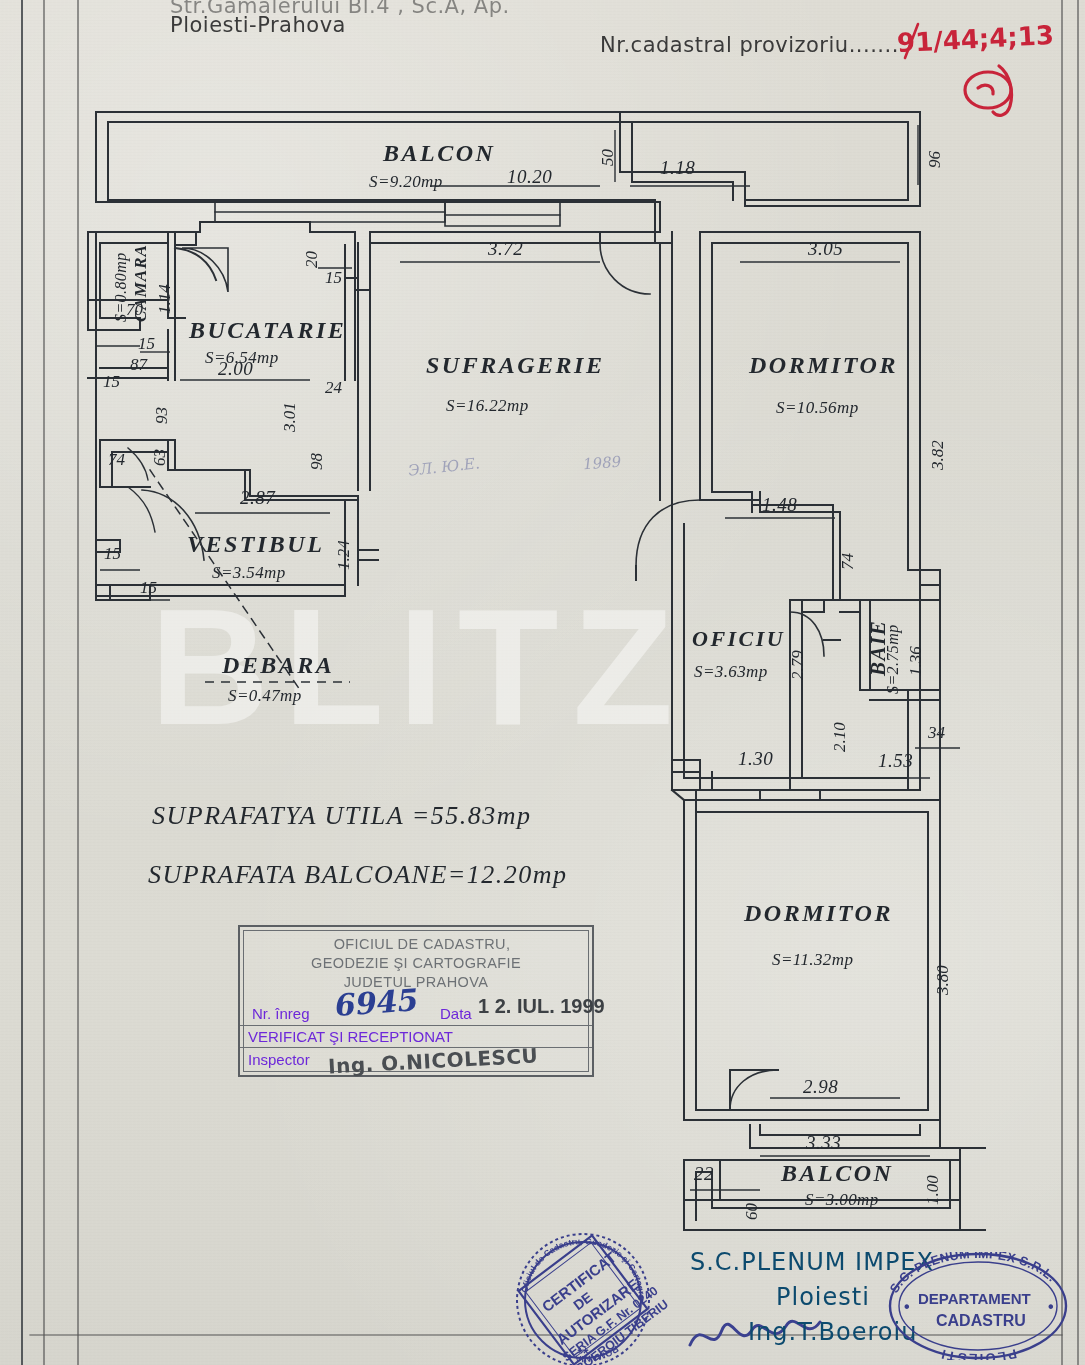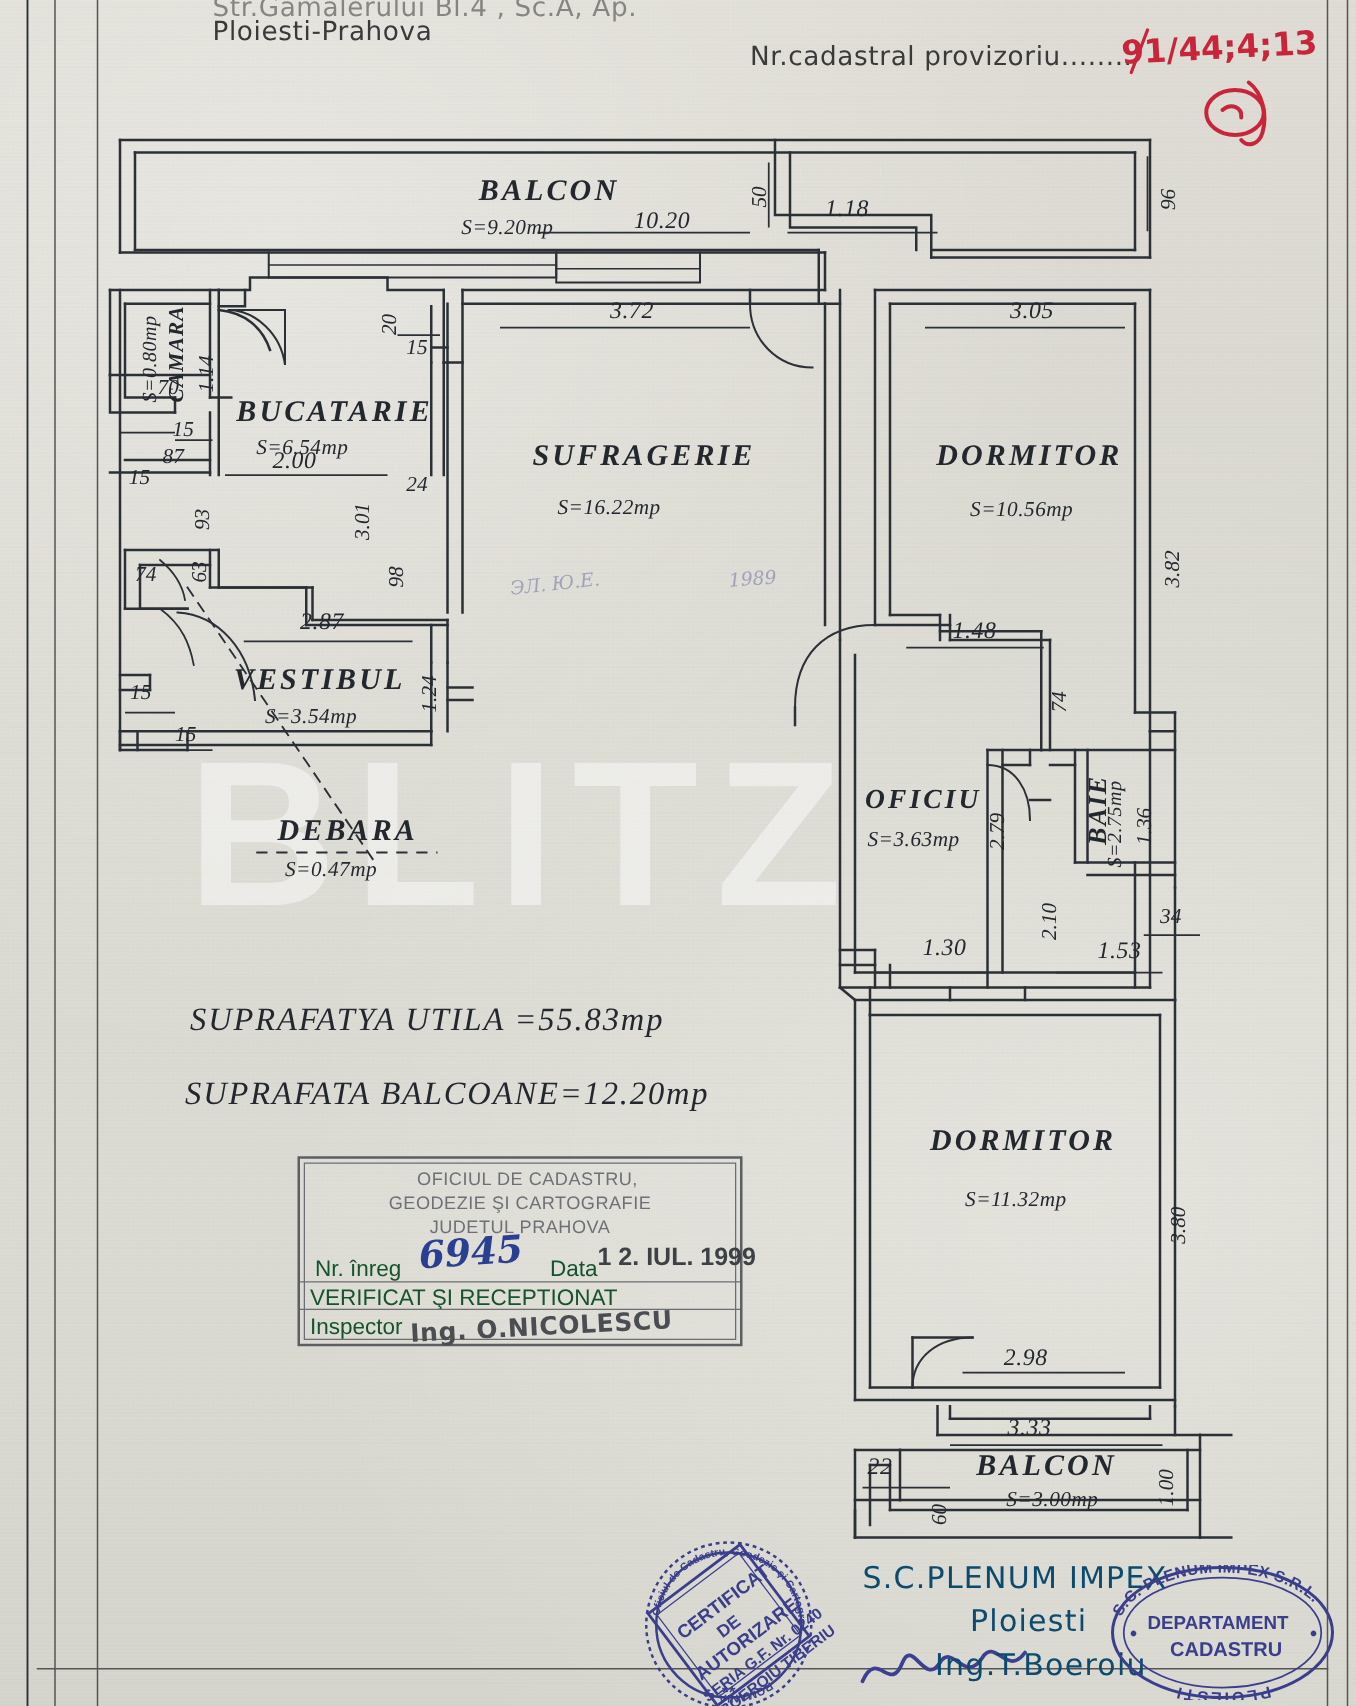--- a/index.html
+++ b/index.html
@@ -77,21 +77,21 @@
   #stamp .inner{position:absolute;inset:3px;border:1px solid #6a6e72;}
   #stamp .line{
     position:absolute;left:0;right:0;height:1px;background:#6a6e72;
   }
   .stmp-t{
     font-family:"Liberation Sans", sans-serif;
     font-size:14.5px;color:#6d7175;text-align:center;letter-spacing:.4px;white-space:nowrap;
   }
   .stmp-l{
     font-family:"Liberation Sans", sans-serif;
-    font-size:18px;color:#14532d;white-space:nowrap;
+    font-size:15px;color:#6d28d9;white-space:nowrap;
   }
   .hand-blue{
     font-family:"DejaVu Serif", serif;
     font-style:italic;font-weight:bold;font-size:30px;color:#2b3f92;
     white-space:nowrap;transform:rotate(-4deg);
   }
   .hand-dark{
     font-family:"Liberation Sans", sans-serif;
     font-weight:bold;font-size:20px;color:#3d4145;white-space:nowrap;
   }

